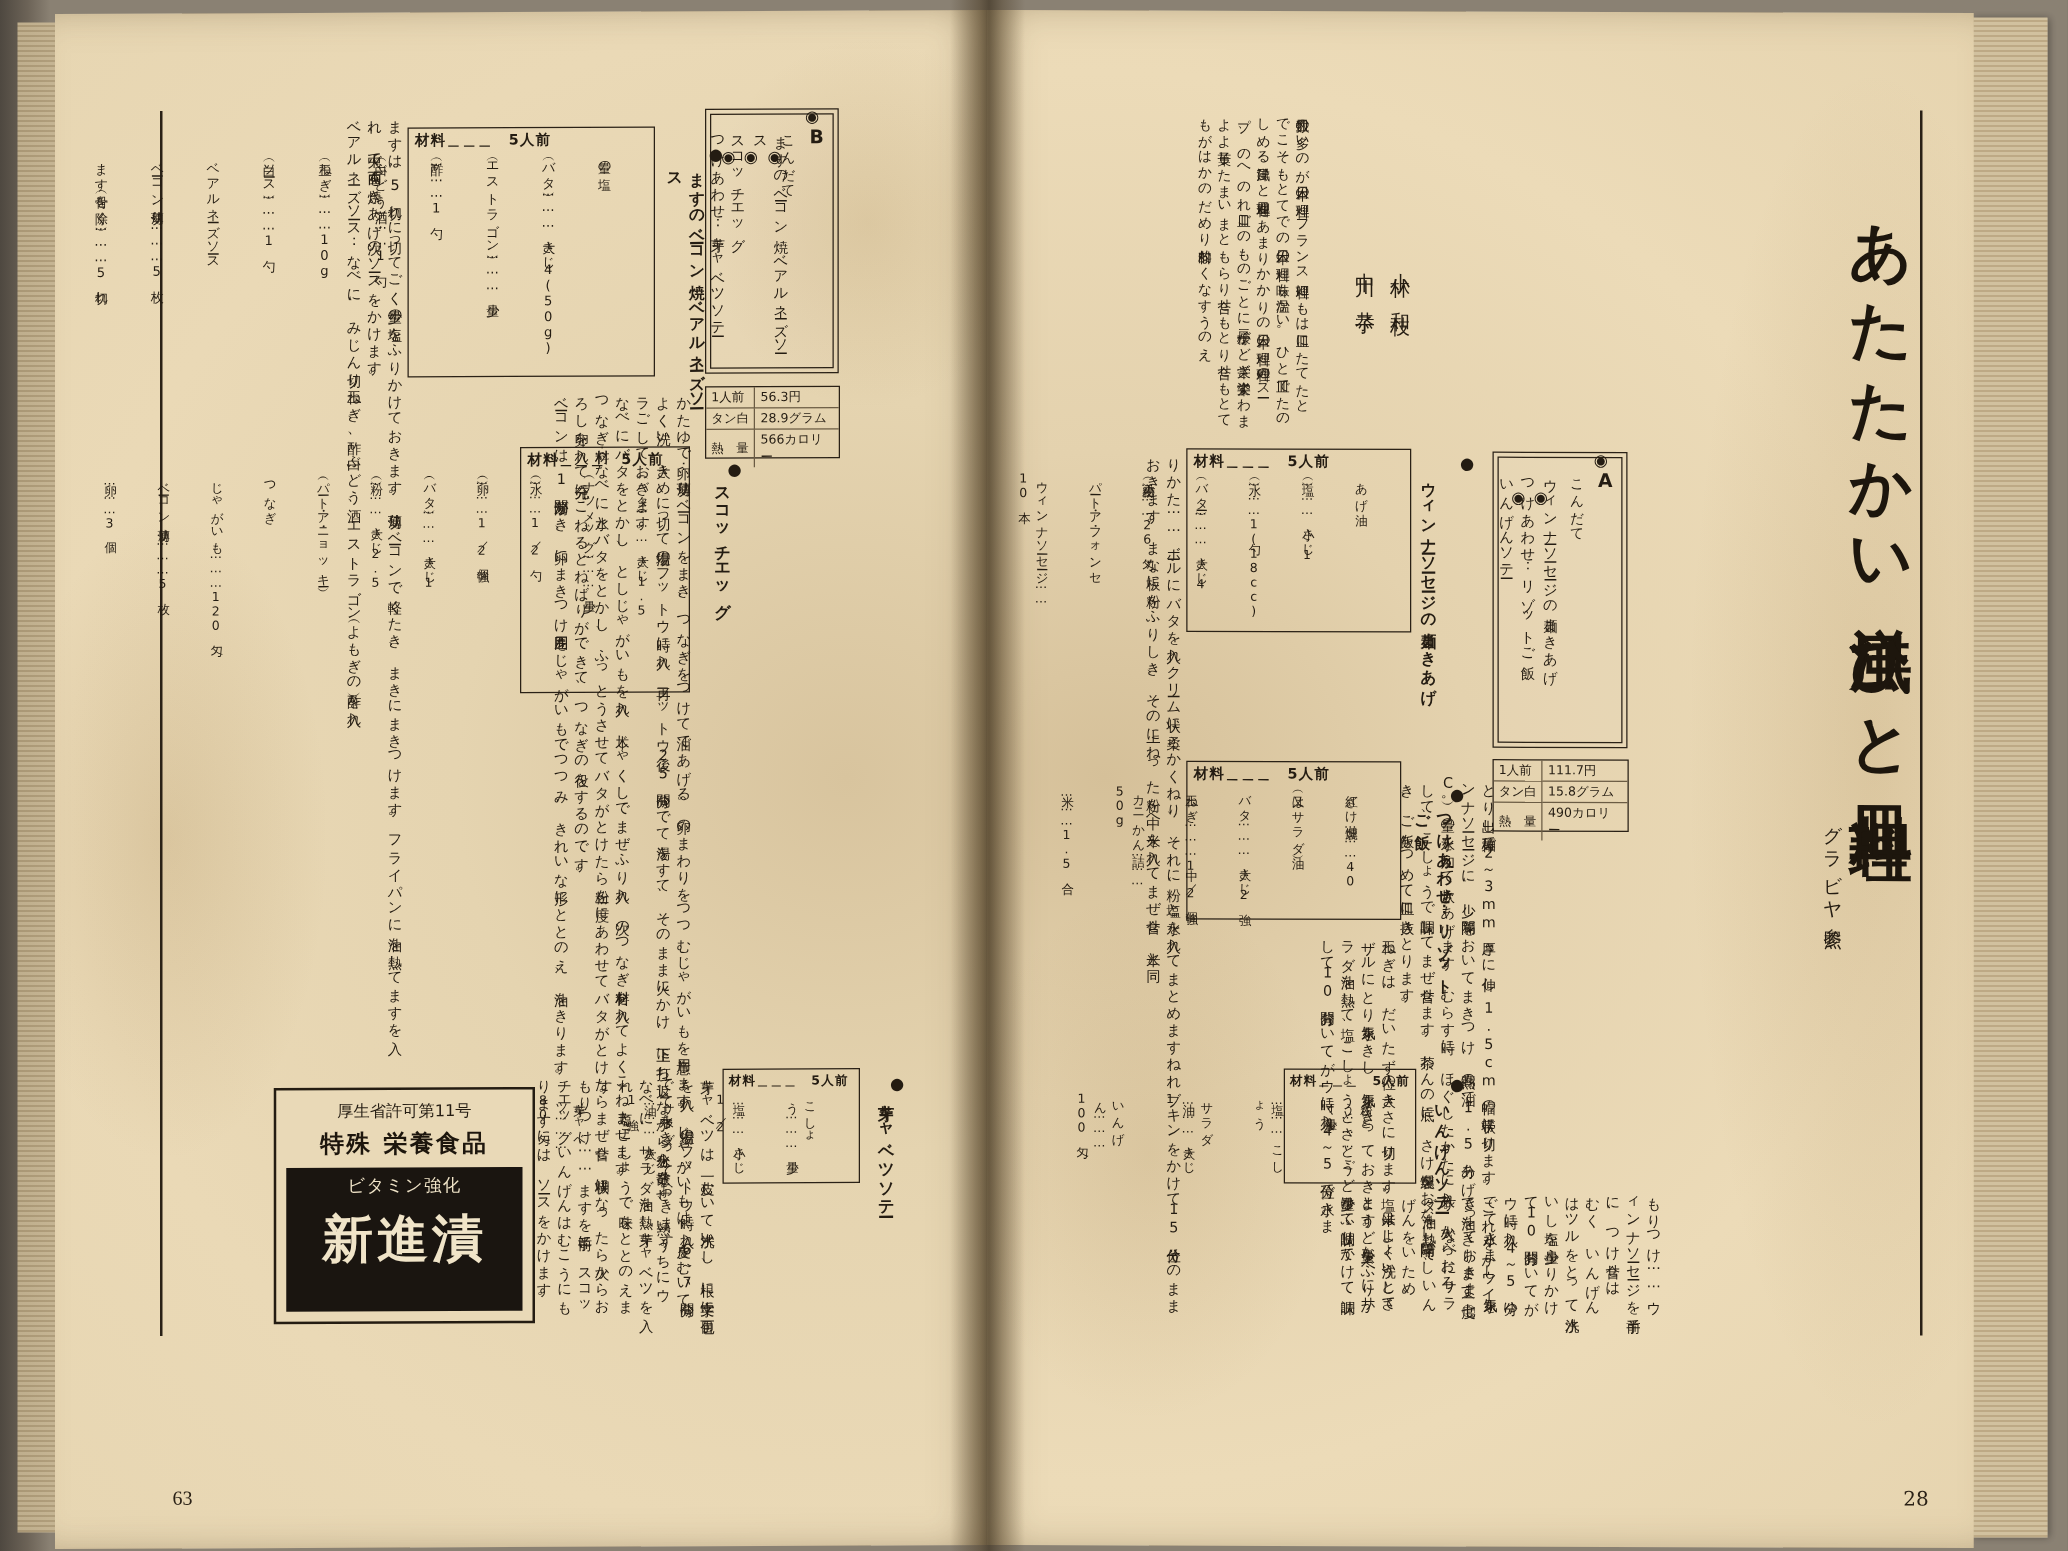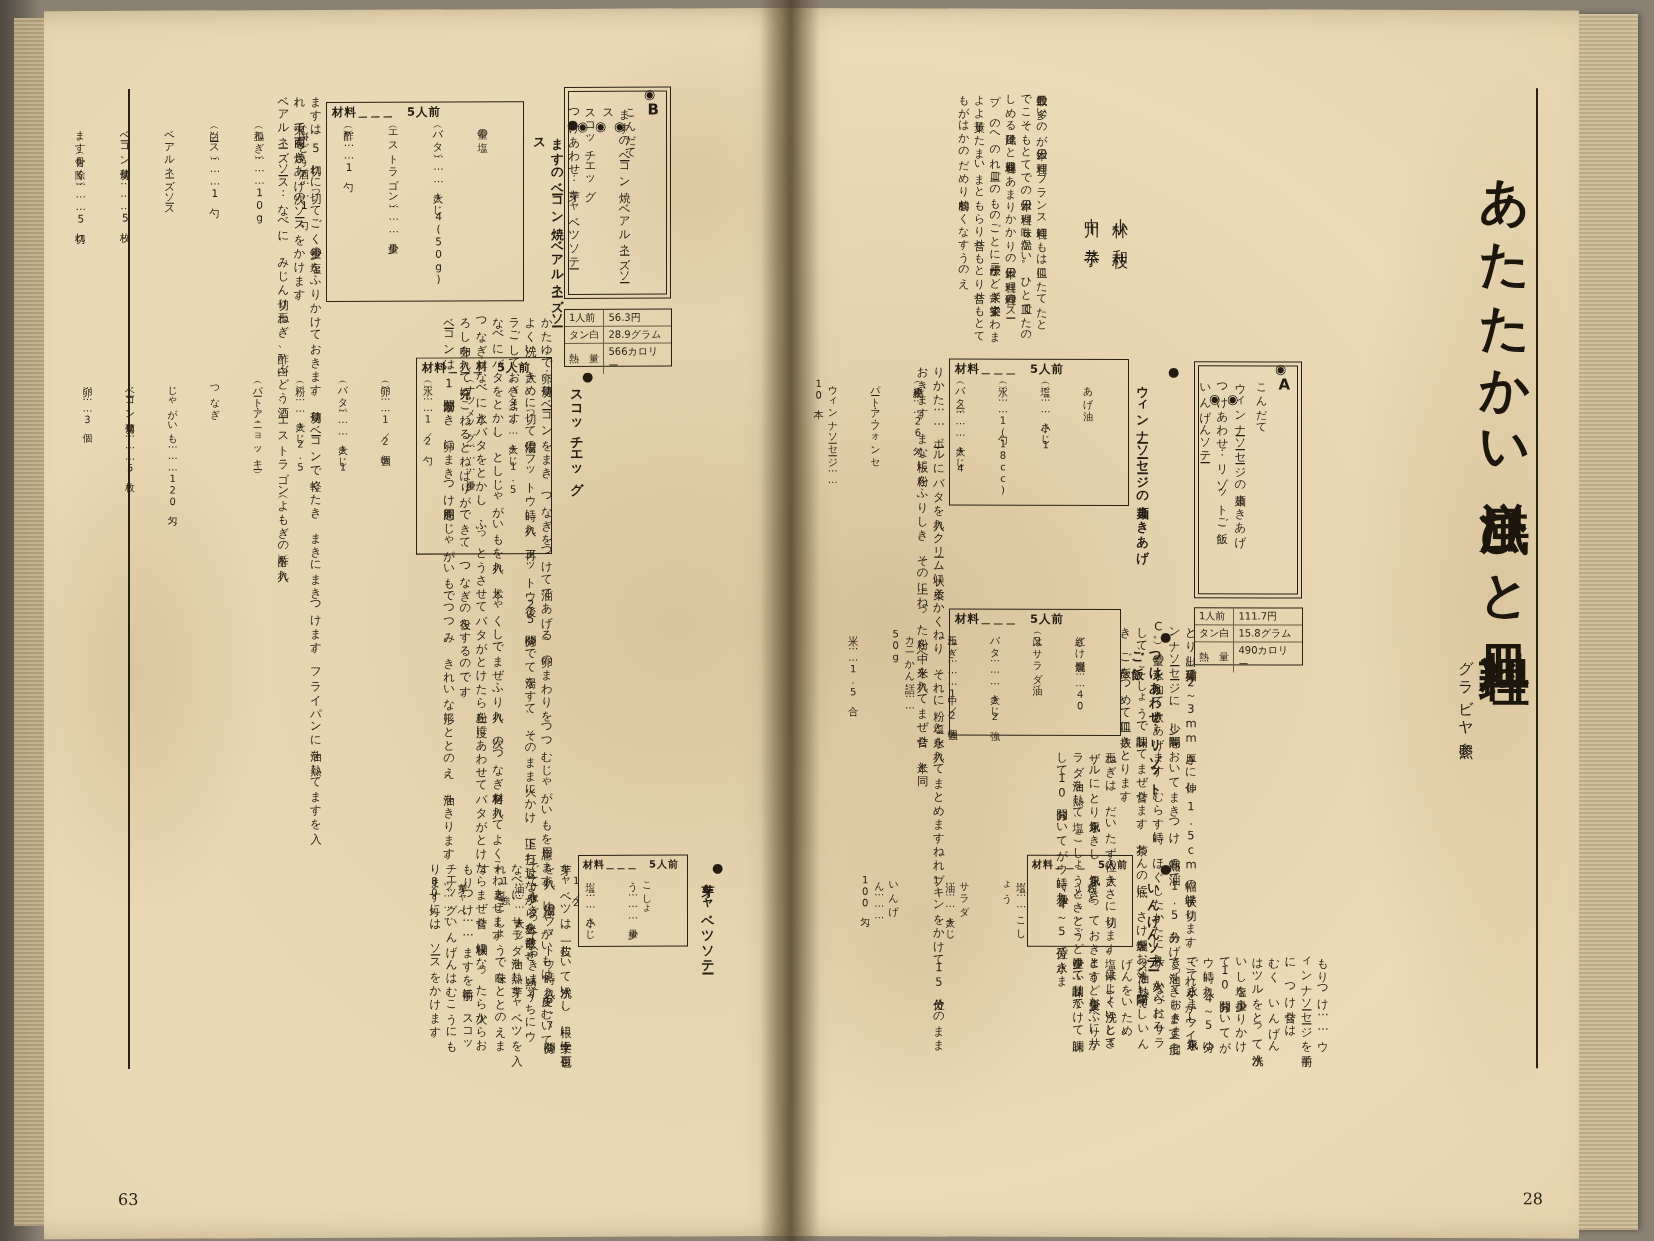--- a/index.html
+++ b/index.html
@@ -340,22 +340,30 @@
     <div class="col" style="left:538px;top:866px;height:66px;width:100px;font-size:10px;">
       <span style="display:block">こしょう………少量</span>
       <span style="display:block">塩………小さじ1／2</span>
       <span style="display:block">サラダ油………大さじ1強</span>
       <span style="display:block">芽キャベツ………80匁</span>
     </div>
     <div class="col" style="left:404px;top:846px;height:200px;width:126px;font-size:11.5px;">芽キャベツは、一皮むいて水洗いし、根に十文字に包丁目を入れ、塩湯のフットウ時に入れ6～7分間ゆでて水をきっておきます。
 なべに、サラダ油を熱し芽キャベツを入れ、塩とこしょうで味をととのえます。
 もりつけ……ますを手前に、スコッチエッグいんげんはむこうにもりますには、ソースをかけます。</div>
 
-
-    <div class="pagenum" style="left:74px;">63</div>
+    <div id="ad-block">
+      <div class="ad-line1">厚生省許可第11号</div>
+      <div class="ad-line2">特殊 栄養食品</div>
+      <div class="ad-black">
+        <div class="ad-v">ビタミン強化</div>
+        <div class="ad-big">新進漬</div>
+      </div>
+    </div>
+
+    <div class="pagenum" style="left:94px;font-family:Liberation Serif, serif;">63</div>
   </div>
 
   <div class="page page-right">
 
     <div class="stain" style="left:560px;top:40px;width:300px;height:1100px;background:radial-gradient(ellipse,rgba(150,115,60,.20),rgba(150,115,60,0) 70%);"></div>
     <div class="stain" style="left:-20px;top:700px;width:300px;height:430px;background:radial-gradient(ellipse,rgba(150,115,60,.14),rgba(150,115,60,0) 70%);"></div>
 
     <div class="rule-v" style="left:747px;top:78px;height:980px;"></div>
 
     <div id="main-title">あたたかい洋風ひと皿料理</div>

